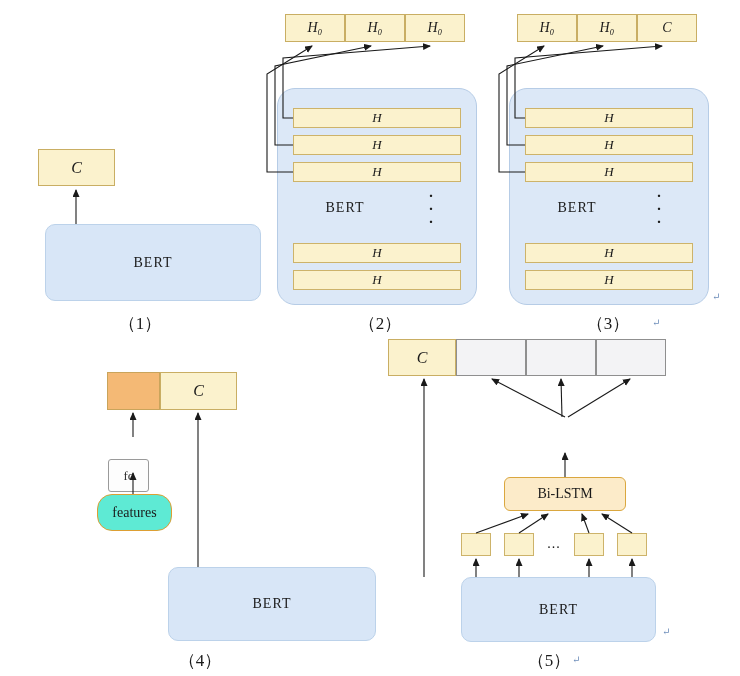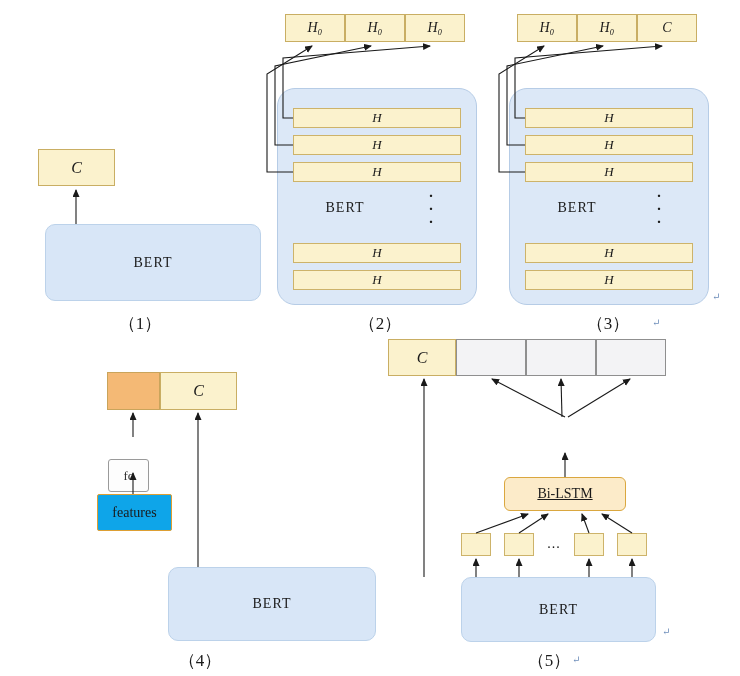--- a/index.html
+++ b/index.html
@@ -13,21 +13,21 @@
   .yellow-box{background:#fbf2cd;border:1px solid #c9ae63;}
   .cell{background:#fbf2cd;border:1px solid #c9ae63;font-size:14px;}
   .container{background:#dce8f7;border:1px solid #b6cce6;border-radius:18px;}
   .bar{background:#fbf2cd;border:1px solid #cdb36a;font-size:13px;}
   .bert-box{background:#d8e6f7;border:1px solid #bcd2ea;border-radius:10px;font-size:14px;letter-spacing:1px;}
   .bert-label{font-size:14px;letter-spacing:1px;}
   .caption{font-size:17px;}
   .vdots{white-space:pre-line;line-height:13px;font-size:15px;font-weight:bold;text-align:center;}
   .orange-box{background:#f4b975;border:1px solid #c9a45b;}
   .fc-box{background:#fdfdfd;border:1px solid #9a9a9a;border-radius:3px;font-size:13px;color:#333;}
-  .features-box{background:#0ea5e9;border:1.5px solid #dd9f33;border-radius:2px;font-size:14px;}
+  .features-box{background:#5eead4;border:1.5px solid #dd9f33;border-radius:15px;font-size:14px;}
   .gray-cell{background:#f3f3f5;border:1px solid #8f8f8f;}
   .bigru-box{background:#e4d9ed;border:1px solid #ab93c5;border-radius:6px;font-size:14px;}
   .bilstm-box{background:#fcebc9;border:1px solid #daa73f;border-radius:6px;font-size:14px;}
   .small-box{background:#fbf2cd;border:1px solid #cdb36a;}
   .ellipsis{font-size:14px;letter-spacing:1px;}
   .ret-mark{font-size:10px;color:#6f8fbb;}
   svg.arrows{position:absolute;left:0;top:0;width:740px;height:676px;pointer-events:none;}
 </style>
 </head>
 <body>
@@ -74,21 +74,21 @@
   <div class="abs yellow-box center math" style="left:160px;top:372px;width:77px;height:38px;font-size:16px;">C</div>
   <div class="abs fc-box center" style="left:108px;top:437px;width:41px;height:33px;margin-top:22px;">fc</div>
   <div class="abs features-box center" style="left:97px;top:494px;width:75px;height:37px;">features</div>
   <div class="abs bert-box center" style="left:168px;top:567px;width:208px;height:74px;">BERT</div>
   <div class="abs caption center" style="left:160px;top:649px;width:80px;height:22px;">（4）</div>
 
   <div class="abs yellow-box center math" style="left:388px;top:339px;width:68px;height:37px;font-size:16px;">C</div>
   <div class="abs gray-cell" style="left:456px;top:339px;width:70px;height:37px;"></div>
   <div class="abs gray-cell" style="left:526px;top:339px;width:70px;height:37px;"></div>
   <div class="abs gray-cell" style="left:596px;top:339px;width:70px;height:37px;"></div>
-  <div class="abs bilstm-box center" style="left:504px;top:477px;width:122px;height:34px;text-decoration:underline;">Bi-LSTM</div>
+  <div class="abs bilstm-box center" style="left:504px;top:477px;width:122px;height:34px;">Bi-LSTM</div>
 
   <div class="abs small-box" style="left:461px;top:533px;width:30px;height:23px;"></div>
   <div class="abs small-box" style="left:504px;top:533px;width:30px;height:23px;"></div>
   <div class="abs ellipsis center" style="left:540px;top:534px;width:28px;height:20px;">...</div>
   <div class="abs small-box" style="left:574px;top:533px;width:30px;height:23px;"></div>
   <div class="abs small-box" style="left:617px;top:533px;width:30px;height:23px;"></div>
 
   <div class="abs bert-box center" style="left:461px;top:577px;width:195px;height:65px;">BERT</div>
   <div class="abs caption center" style="left:509px;top:649px;width:80px;height:22px;">（5）</div>
 

